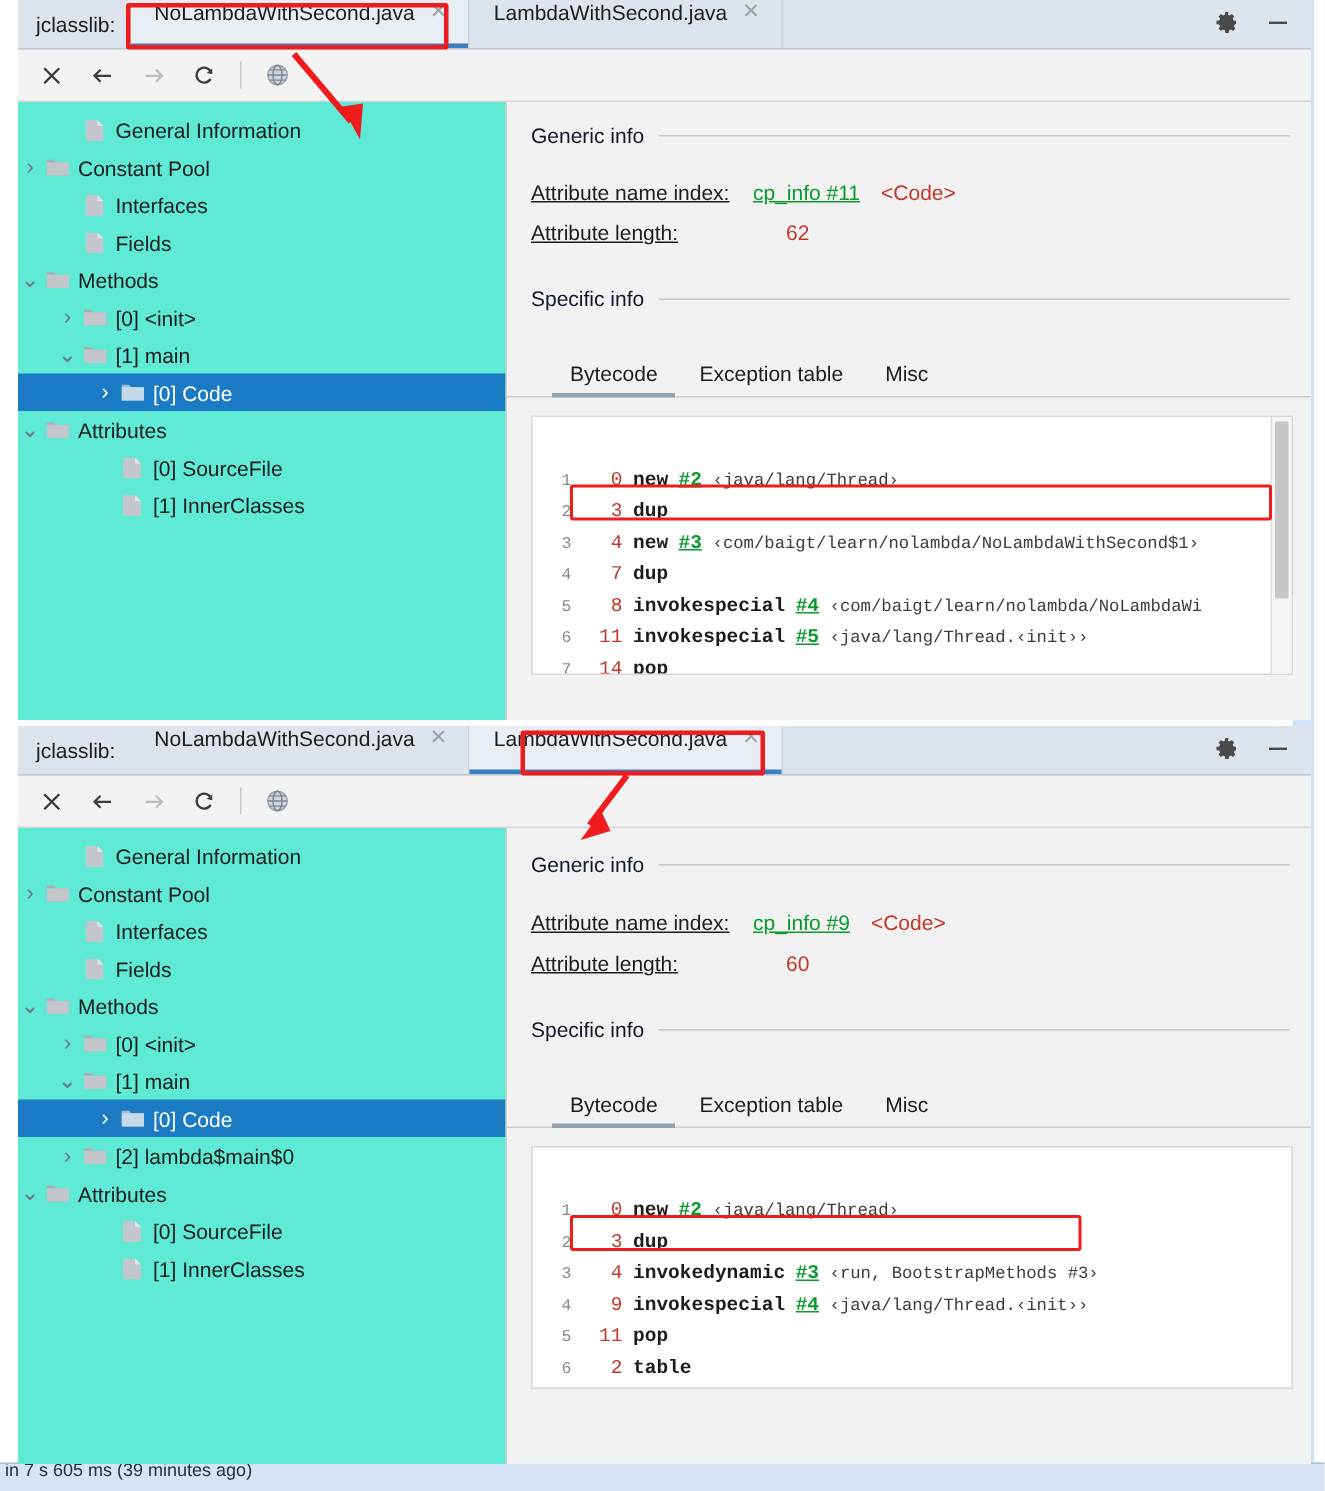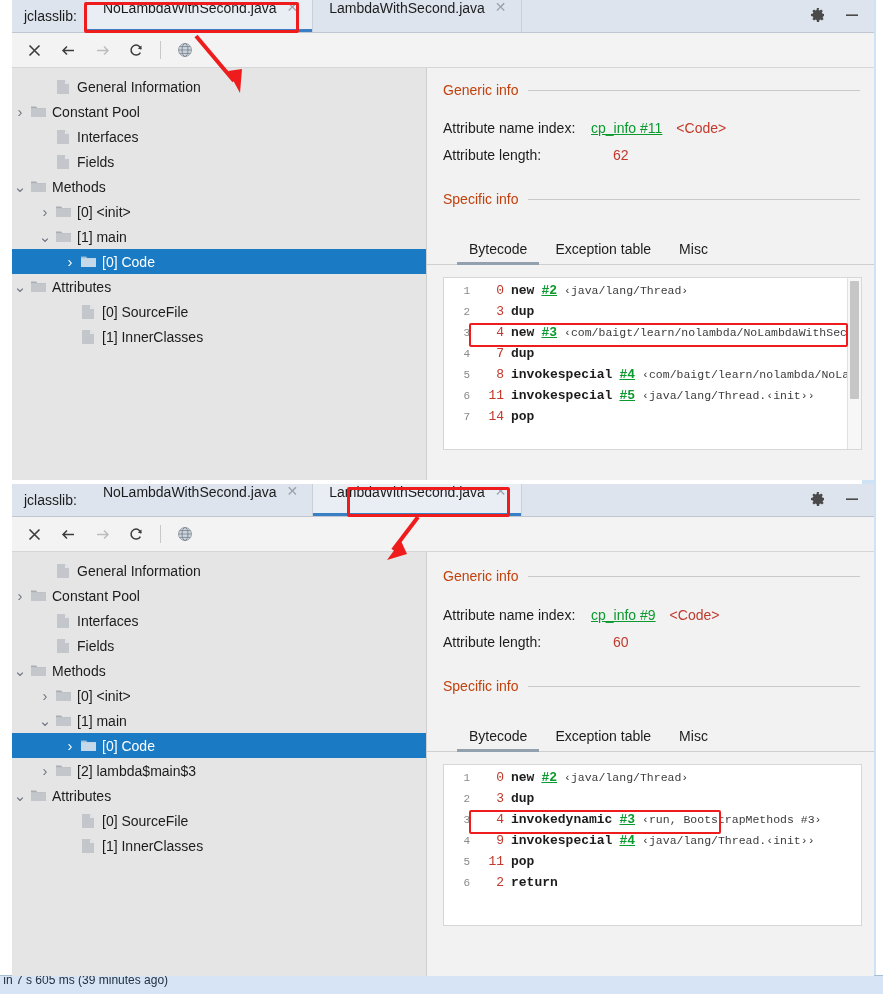--- a/index.html
+++ b/index.html
@@ -141,22 +141,22 @@
   .panel-body {
     position: relative;
     display: flex;
     background: #ffffff;
   }
   #panel-top .panel-body { height: 413px; }
   #panel-bottom .panel-body { height: 425px; }
 
   
   .tree {
-    width: 415px;
-    background: #e5e5e5;
+    width: 326px;
+    background: #5eead4;
     border-right: 1px solid #cfcfcf;
     padding-top: 6px;
     box-sizing: border-box;
     overflow: hidden;
     flex: none;
   }
   .tree-row {
     display: flex;
     align-items: center;
     height: 25px;
@@ -180,35 +180,35 @@
     flex: 1;
     background: #f2f2f2;
     position: relative;
     overflow: hidden;
   }
   .section-head {
     display: flex;
     align-items: center;
     gap: 10px;
     font-size: 14px;
-    color: #c2410c;
+    color: #0f172a;
     padding: 0 14px 0 16px;
   }
   .section-head .rule {
     flex: 1;
     height: 1px;
     background: #c9c9c9;
   }
   .kv-row {
     display: flex;
     align-items: baseline;
     font-size: 14px;
     padding-left: 16px;
   }
-  .kv-key { width: 148px; color: #1c1c1c; }
+  .kv-key { width: 148px; color: #1c1c1c; text-decoration: underline; }
   .kv-link {
     color: #0a9a2e;
     text-decoration: underline;
     white-space: nowrap;
   }
   .kv-extra { color: #c0392b; padding-left: 14px; white-space: nowrap; }
   .kv-val { color: #c0392b; padding-left: 22px; }
 
   .subtabs {
     display: flex;
@@ -256,21 +256,21 @@
     flex: none;
     padding-right: 8px;
   }
   .off {
     width: 26px;
     text-align: right;
     color: #c0392b;
     flex: none;
     padding-right: 7px;
   }
-  .mnemonic { color: #1c1c1c; font-weight: bold; }
+  .mnemonic { color: #1c1c1c; font-weight: bold; margin-top: 29px; }
   .cpref {
     color: #0a9a2e;
     text-decoration: underline;
     font-weight: bold;
     padding-left: 7px;
   }
   .argtext { color: #3c3c3c; font-size: 11.5px; padding-left: 7px; }
   .code-hl {
     position: absolute;
     border: 2px solid #ee1c1c;
@@ -725,21 +725,21 @@
           <span class="tree-label">[0] Code</span>
         </div>
         <div class="tree-row" style="padding-left: 25px;">
           <span class="twisty" style="font-size: 15px;">›</span>
           <span class="node-icon">
             <svg width="15" height="13" viewBox="0 0 15 13">
               <path fill="#a9aeb3" d="M0 1.5h5l1.4 1.6H15V12H0z"></path>
               <path fill="#c3c7cb" d="M0 3.2h15V12H0z"></path>
             </svg>
           </span>
-          <span class="tree-label">[2] lambda$main$3</span>
+          <span class="tree-label">[2] lambda$main$0</span>
         </div>
         <div class="tree-row" style="padding-left: 0px;">
           <span class="twisty" style="font-size: 15px; line-height: 8px;">⌄</span>
           <span class="node-icon">
             <svg width="15" height="13" viewBox="0 0 15 13">
               <path fill="#a9aeb3" d="M0 1.5h5l1.4 1.6H15V12H0z"></path>
               <path fill="#c3c7cb" d="M0 3.2h15V12H0z"></path>
             </svg>
           </span>
           <span class="tree-label">Attributes</span>
@@ -823,21 +823,21 @@
             <span class="argtext">‹java/lang/Thread.‹init››</span>
           </div>
           <div class="code-line" style="margin-top: 0px;">
             <span class="ln">5</span>
             <span class="off">11</span>
             <span class="mnemonic">pop</span>
           </div>
           <div class="code-line" style="margin-top: 0px;">
             <span class="ln">6</span>
             <span class="off">2</span>
-            <span class="mnemonic">return</span>
+            <span class="mnemonic">table</span>
           </div>
         </div>
     </div>
   </div>
 </div>
 
 <div class="annot-box" style="left:84px; top:2px; width:215px; height:31px;"></div>
 <svg class="annot-arrow" style="left:190px; top:33px;" width="80" height="68" viewBox="0 0 80 68">
   <path d="M6 3 L44 48" stroke="#ee1c1c" stroke-width="4" fill="none"></path>
   <path d="M38 38 L50 60 L52 36 Z" fill="#ee1c1c"></path>

